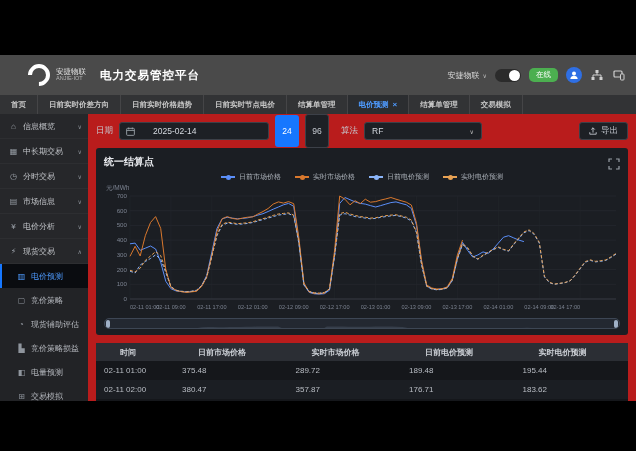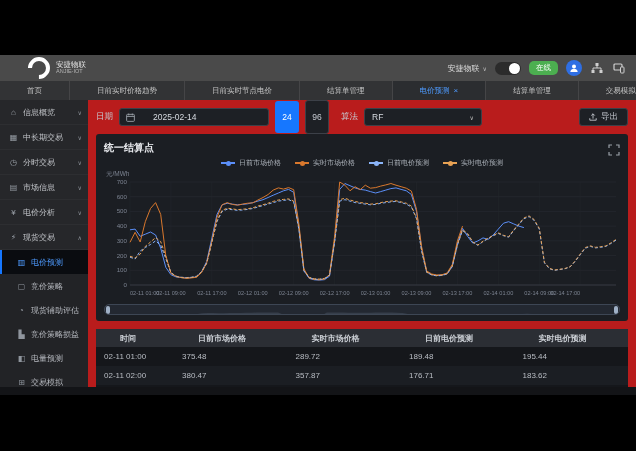--- a/index.html
+++ b/index.html
@@ -1,40 +1,40 @@
 <!DOCTYPE html>
 <html><head>
 <meta charset="utf-8">
 <style>
   * { margin:0; padding:0; box-sizing:border-box; }
   html,body { width:636px; height:451px; background:#000; overflow:hidden;
     font-family:"Liberation Sans","DejaVu Sans",sans-serif; }
   .window { position:absolute; left:0; top:55px; width:636px; height:340px; background:#131417; }
 
   
-  .app-header { height:26px; background:#4a4a4a; display:flex; align-items:center; padding:0 10px 0 28px; }
+  .app-header { height:40px; background:#4a4a4a; display:flex; align-items:center; padding:0 10px 0 28px; }
   .logo-ring { width:22px; height:22px; border-radius:50%; border:4px solid #fff; border-bottom-color:transparent; transform:rotate(45deg); flex:none; }
   .brand-box { margin-left:6px; line-height:1.05; }
   .brand-name { font-size:7.5px; color:#e8e8e8; }
   .brand-sub { font-size:5.5px; color:#b5b5b5; }
   .app-title { font-size:11.5px; font-weight:bold; color:#fff; margin-left:14px; letter-spacing:1px; }
   .header-right { margin-left:auto; display:flex; align-items:center; gap:8px; }
   .tenant { font-size:8px; color:#ddd; display:flex; align-items:center; gap:3px; cursor:pointer; }
   .chev { font-size:6px; color:#bbb; }
   .toggle { width:26px; height:13px; border-radius:7px; background:#2b2b2b; position:relative; cursor:pointer; }
   .toggle .knob { position:absolute; right:1px; top:1px; width:11px; height:11px; border-radius:50%; background:#fff; }
   .env-badge { background:#4caf50; color:#fff; font-size:7.5px; padding:2px 7px; border-radius:5px; }
   .avatar { width:16px; height:16px; border-radius:50%; background:#2f6fe4; display:flex; align-items:center; justify-content:center; }
   .hicon { width:14px; height:14px; display:flex; align-items:center; justify-content:center; }
   .hicon svg, .avatar svg { display:block; }
 
   
   .tabbar { height:19px; background:#323335; display:flex; align-items:stretch; }
-  .tab { display:flex; align-items:center; padding:0 27px; font-size:7.5px; color:#c6c6c6;
-    border-right:1px solid #454547; cursor:pointer; white-space:nowrap; gap:4px; }
+  .tab { display:flex; align-items:center; padding:0 11px; font-size:7.5px; color:#c6c6c6;
+    border-right:1px solid #454547; cursor:pointer; white-space:nowrap; gap:4px;font-weight:bold; }
   .tab.active { color:#4e9bff; background:#2b2d30; }
   .tab .close { font-size:8px; color:#4e9bff; }
 
   
   .body { display:flex; height:287px; }
   .sidebar { width:88px; background:#26272a; flex:none; overflow:hidden; }
   .side-item { height:25px; display:flex; align-items:center; padding:0 6px 0 9px; font-size:8px;
     color:#c2c5c9; border-bottom:1px solid #2d2e31; cursor:pointer; gap:5px; }
   .side-item .sicon { font-size:8px; color:#9aa0a8; width:9px; text-align:center; flex:none; }
   .side-item .slabel { flex:1; overflow:hidden; white-space:nowrap; }
@@ -94,20 +94,21 @@
 <body>
 
 <div class="window">
 
   <div class="app-header">
     <div class="logo-ring"></div>
     <div class="brand-box">
       <div class="brand-name">安捷物联</div>
       <div class="brand-sub">ANJIE-IOT</div>
     </div>
+    <div class="app-title">电力交易管控平台</div>
     <div class="header-right">
       <div class="tenant">
         <span>安捷物联</span>
         <span class="chev">∨</span>
       </div>
       <div class="toggle">
           <div class="knob"></div>
         </div>
       <div class="env-badge">在线</div>
       <div class="avatar">
@@ -129,20 +130,23 @@
             <rect x="1" y="2" width="8" height="6" rx="1" fill="none" stroke="#cfcfcf" stroke-width="1.2"></rect>
             <rect x="7.5" y="5" width="3.5" height="6" rx="0.8" fill="#4a4a4a" stroke="#cfcfcf" stroke-width="1"></rect>
           </svg>
       </div>
     </div>
   </div>
 
   <div class="tabbar">
       <div class="tab">
         <span>首页</span>
+      </div>
+      <div class="tab">
+        <span>日前实时价差方向</span>
       </div>
       <div class="tab">
         <span>日前实时价格趋势</span>
       </div>
       <div class="tab">
         <span>日前实时节点电价</span>
       </div>
       <div class="tab">
         <span>结算单管理</span>
       </div>

